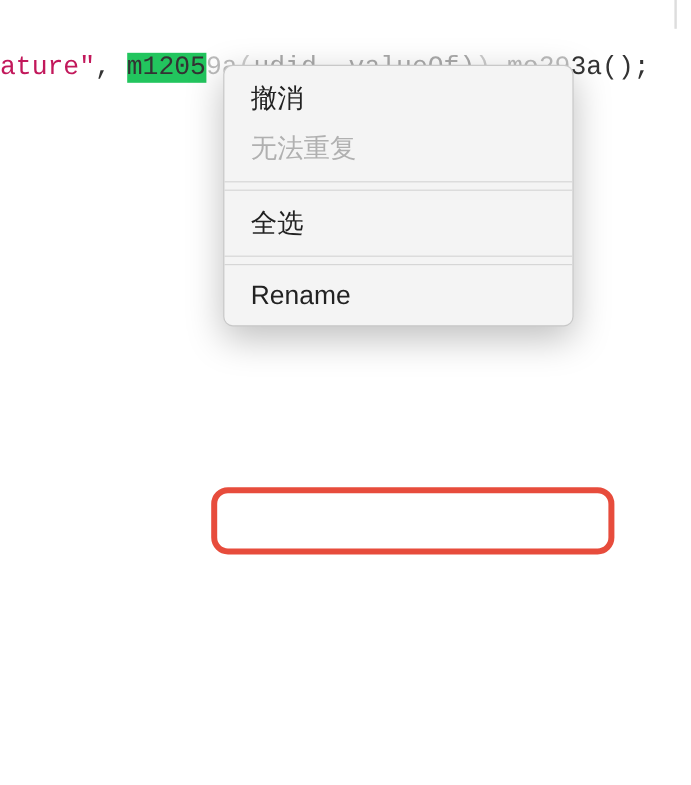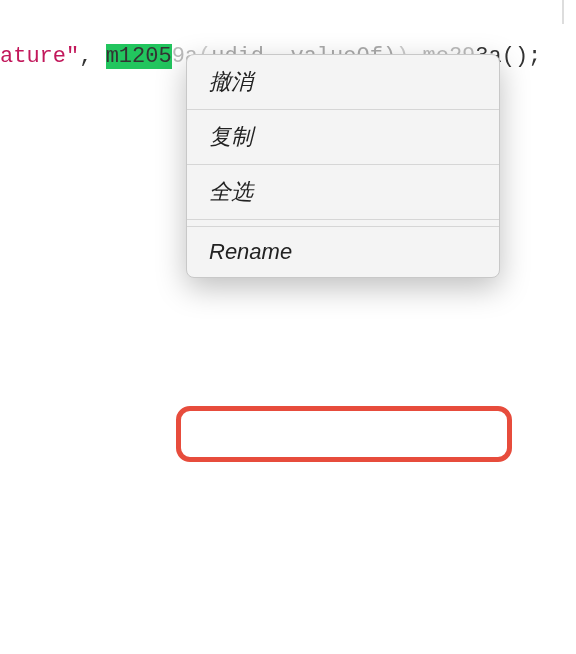--- a/index.html
+++ b/index.html
@@ -45,27 +45,26 @@
       top: 0;
       right: 12px;
       width: 2px;
       height: 24px;
       background: #ddd;
     }
     .context-menu {
       position: absolute;
       top: 54px;
       left: 186px;
-      width: 314px;
+      width: 292px;
       background: #f4f4f4;
       border: 1px solid #c8c8c8;
       border-radius: 8px;
       box-shadow: 0 10px 30px rgba(0,0,0,0.25);
       padding: 6px 0;
-      font-style: italic;
     }
     .menu-item {
       padding: 6px 22px;
       font-size: 22px;
       color: #222;
       cursor: default;
       display: flex;
       align-items: center;
       justify-content: space-between;
     }
@@ -98,24 +97,24 @@
 <div class="editor-line">
   <span class="token-string">ature"</span><span>, </span><span class="selection">m1205</span><span class="token-method" style="color:#bbb">9a</span><span class="token-paren" style="color:#ccc">(</span><span class="token-param">udid</span><span class="token-param">, </span><span class="token-param">valueOf)</span><span class="token-paren" style="color:#ccc">)</span><span>.</span><span style="color:#bbb">mo29</span><span>3a</span><span>();</span>
 </div>
 
 <div class="scrollbar-divider"></div>
 
 <div class="context-menu">
   <div class="menu-item">
     <span>撤消</span>
   </div>
+  <div class="menu-item disabled">
+    <span>无法重复</span>
+  </div>
   <div class="menu-divider"></div>
-  <div class="menu-item">
-    <span>复制</span>
-  </div>
   <div class="menu-divider"></div>
   <div class="menu-item">
     <span>全选</span>
   </div>
   <div class="menu-divider"></div>
   <div class="menu-divider"></div>
   <div class="menu-item">
     <span>Rename</span>
   </div>
 </div>

